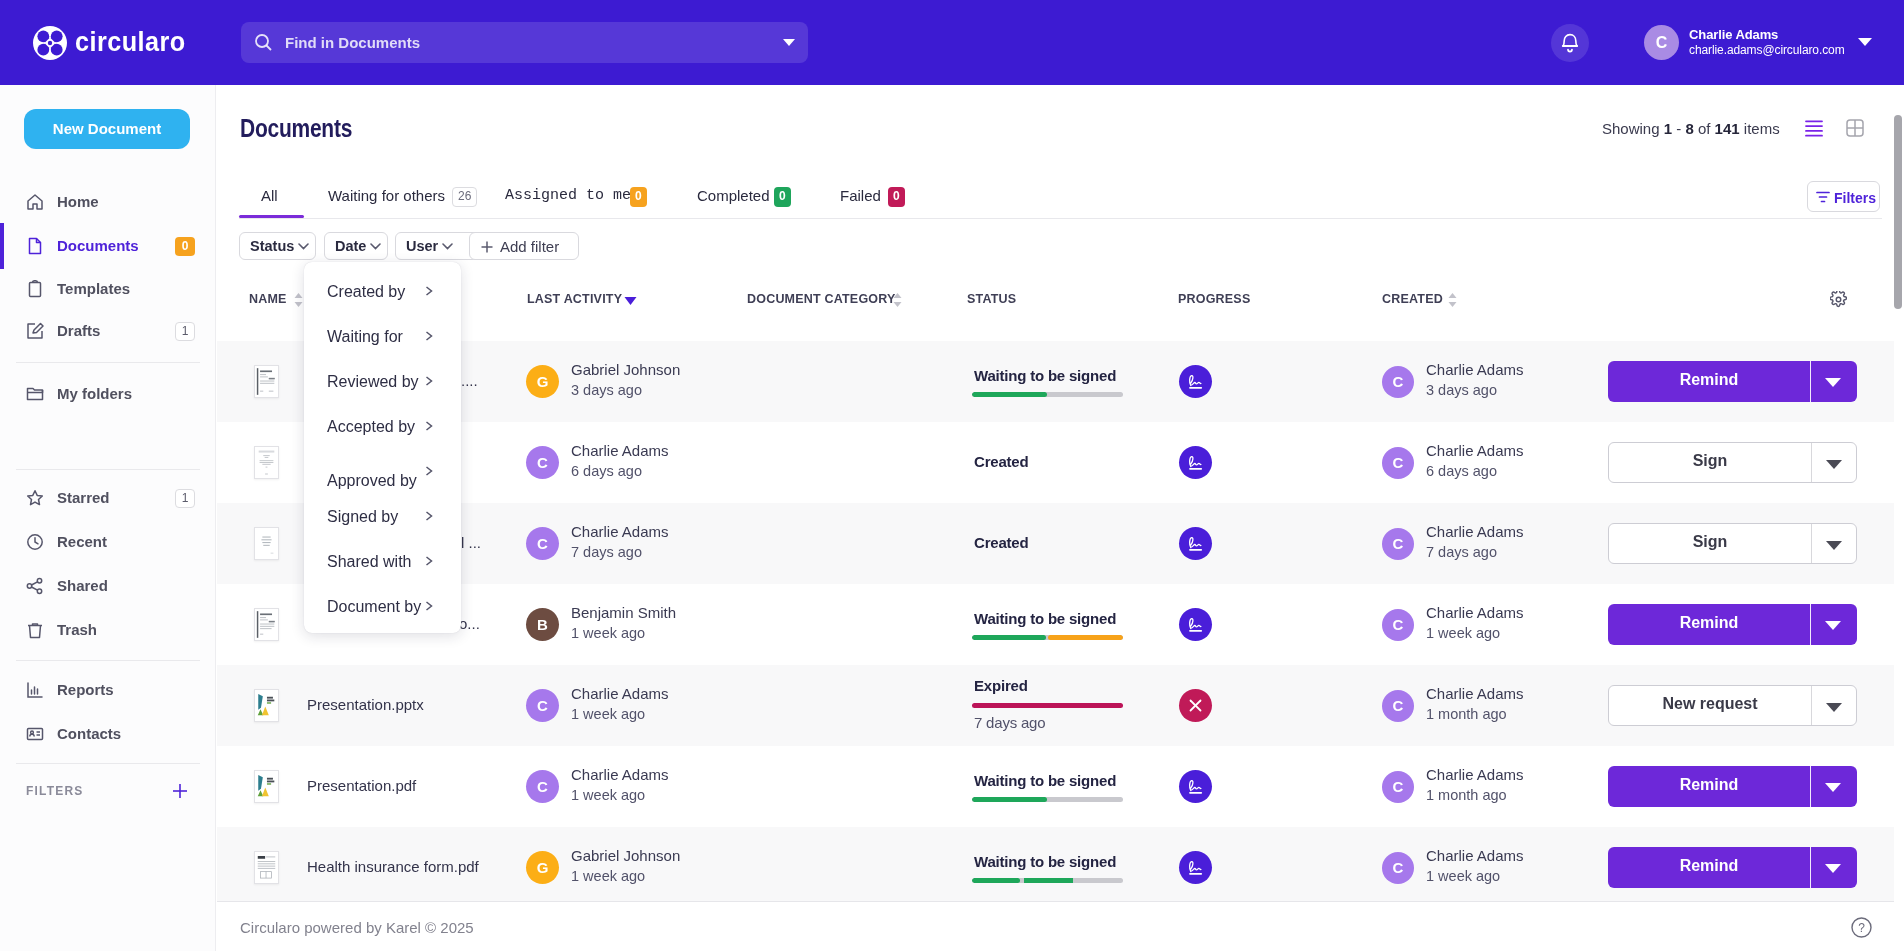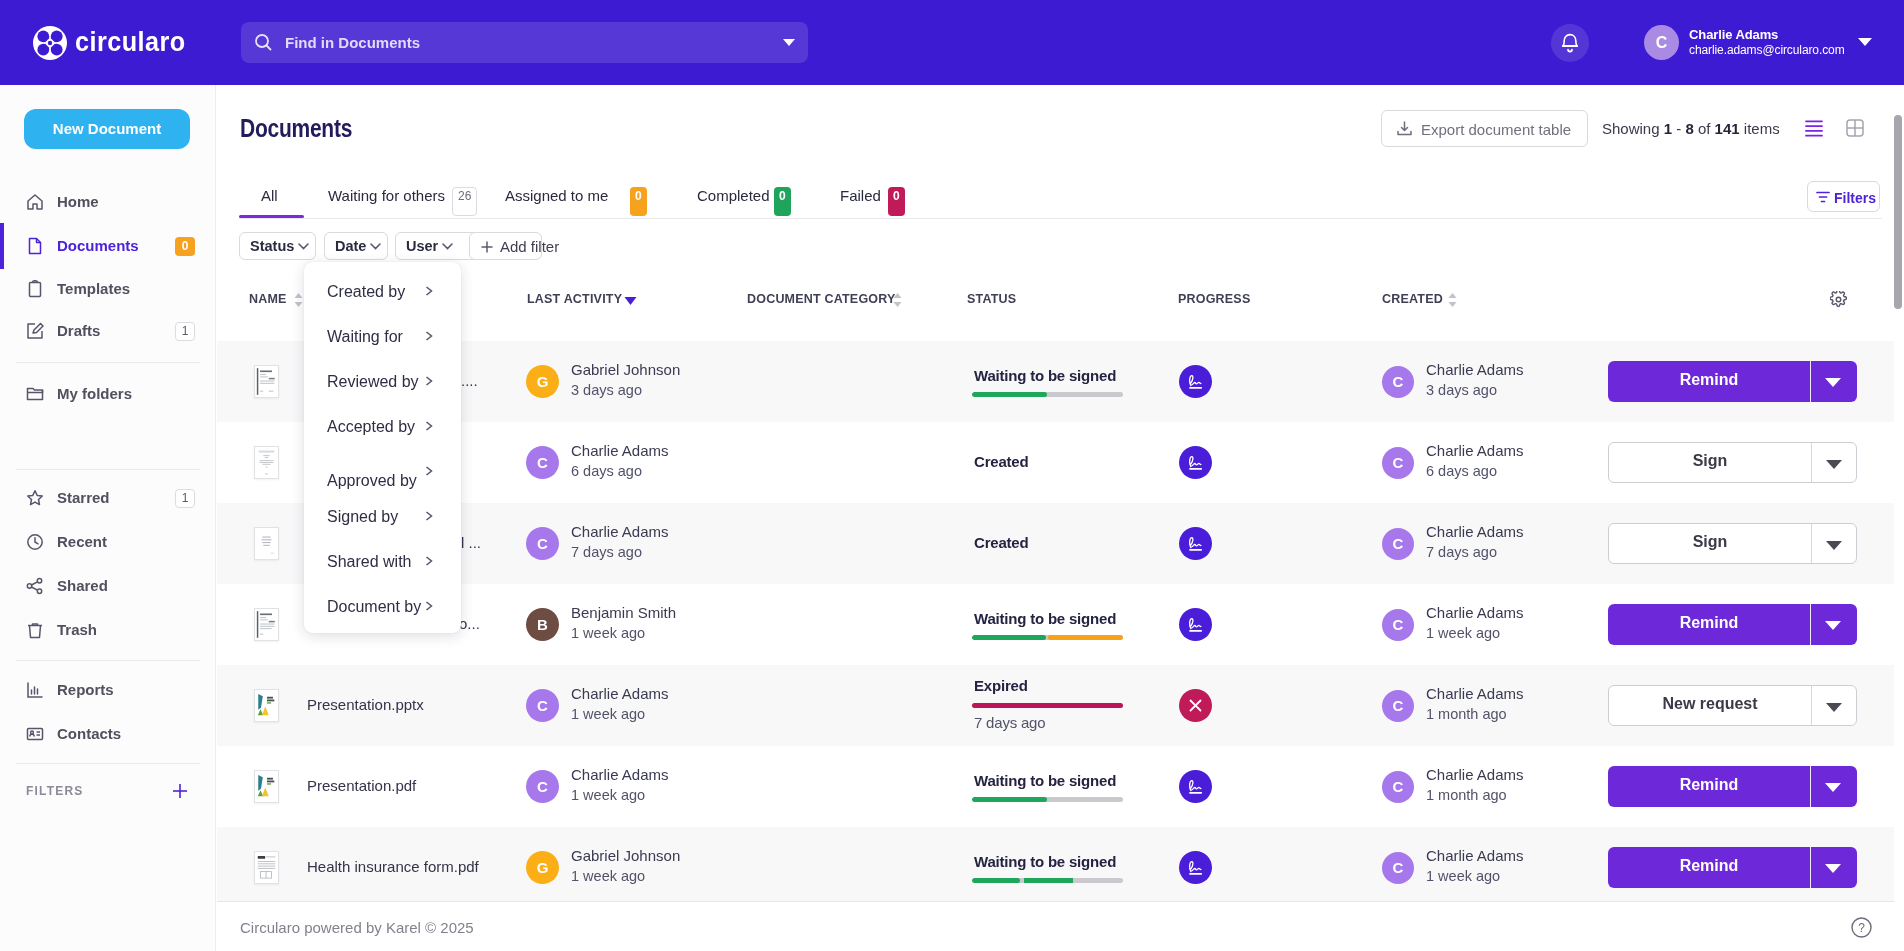--- a/index.html
+++ b/index.html
@@ -31,21 +31,21 @@
   
   #main { position:absolute; left:217px; top:85px; width:1687px; height:866px; background:#fff; }
   h1#title { position:absolute; left:23px; top:29px; font-size:25px; font-weight:bold; color:#221C5C; letter-spacing:-0.3px; transform:scaleX(0.84); transform-origin:left top; }
   #exportbtn { position:absolute; left:1164px; top:25px; width:207px; height:37px; border:1px solid #D9D9DE; border-radius:6px; background:#fff; }
   #exportbtn .tx { position:absolute; left:39px; top:10px; font-size:15px; color:#70707E; }
   #showing { position:absolute; left:1385px; top:35px; font-size:15px; color:#3A3A4E; }
   #showing b { color:#26263A; }
 
   
   .tab { position:absolute; top:102px; font-size:15px; color:#2A2A3E; }
-  .tbadge { position:absolute; top:102px; height:29px; border-radius:4px; font-size:12px; text-align:center; line-height:18px; padding:0 5px; font-weight:bold; }
+  .tbadge { position:absolute; top:102px; height:20px; border-radius:4px; font-size:12px; text-align:center; line-height:18px; padding:0 5px; font-weight:bold; }
   #tabline { position:absolute; left:22px; top:130px; width:65px; height:3px; background:#7B2BD9; border-radius:2px; }
   #tabsep { position:absolute; left:22px; top:133px; width:1643px; height:1px; background:#E8E8EC; }
   #filtersbtn { position:absolute; left:1590px; top:96px; width:73px; height:31px; border:1px solid #D9D9DE; border-radius:6px; background:#fff; }
   #filtersbtn .tx { position:absolute; left:26px; top:8px; font-size:14px; font-weight:bold; color:#4E22D9; }
 
   
   .chip { position:absolute; top:147px; height:28px; border:1px solid #D9D9DE; border-radius:6px; background:#fff; font-size:14.5px; font-weight:bold; color:#2B2B40; white-space:nowrap; }
   .chip .t { position:absolute; left:12px; top:5px; }
 
   
@@ -231,44 +231,37 @@
   </div>
   <div class="sep" style="top:678px;"></div>
   <div class="abs" style="left:26px;top:699px;font-size:12px;color:#8A8A99;letter-spacing:1.2px;font-weight:bold;">FILTERS</div>
   <svg class="abs" style="left:172px;top:698px;" width="16" height="16" viewBox="0 0 16 16" stroke="#4E22D9" stroke-width="1.6">
       <line x1="8" y1="1" x2="8" y2="15"></line>
       <line x1="1" y1="8" x2="15" y2="8"></line>
     </svg>
 </div>
 <div id="main">
   <h1 id="title">Documents</h1>
-  <div id="exportbtn">
-    <svg class="abs" style="left:14px;top:9px;" width="17" height="17" viewBox="0 0 17 17" fill="none" stroke="#6E6E7E" stroke-width="1.5" stroke-linecap="round" stroke-linejoin="round">
-      <path d="M8.5 2 V10 M5.5 7.5 L8.5 10.5 L11.5 7.5"></path>
-        <path d="M2 11.5 V14.5 H15 V11.5"></path>
-    </svg>
-    <div class="tx">Export document table</div>
-  </div>
   <div id="showing">Showing <b>1</b> - <b>8</b> of <b>141</b> items</div>
   <svg class="abs" style="left:1588px;top:34px;" width="18" height="18" viewBox="0 0 18 18" stroke="#7A22E8" stroke-width="1.8" stroke-linecap="round">
       <line x1="1" y1="2.3" x2="17" y2="2.3"></line>
       <line x1="1" y1="7.1" x2="17" y2="7.1"></line>
       <line x1="1" y1="11.9" x2="17" y2="11.9"></line>
       <line x1="1" y1="16.7" x2="17" y2="16.7"></line>
     </svg>
   <svg class="abs" style="left:1629px;top:34px;" width="18" height="18" viewBox="0 0 18 18" fill="none" stroke="#A5A5AD" stroke-width="1.5">
       <rect x="1" y="1" width="16" height="16" rx="3"></rect>
       <line x1="9" y1="1" x2="9" y2="17"></line>
       <line x1="1" y1="9" x2="17" y2="9"></line>
     </svg>
 
   <div class="tab" style="left:44px;">All</div>
   <div class="tab" style="left:111px;">Waiting for others</div>
   <div class="tbadge bdg-white" style="left:235px;color:#6B6B7B;font-weight:normal;">26</div>
-  <div class="tab" style="left:288px;">Assigned to me</div>
+  <div class="tab" style="left:288px;font-family:Liberation Mono, monospace;">Assigned to me</div>
   <div class="tbadge" style="left:413px;background:#F6A21E;color:#fff;">0</div>
   <div class="tab" style="left:480px;">Completed</div>
   <div class="tbadge" style="left:557px;background:#1EA55B;color:#fff;">0</div>
   <div class="tab" style="left:623px;">Failed</div>
   <div class="tbadge" style="left:671px;background:#C11A58;color:#fff;">0</div>
   <div id="tabline"></div>
   <div id="tabsep"></div>
   <div id="filtersbtn">
     <svg class="abs" style="left:8px;top:9px;" width="14" height="12" viewBox="0 0 14 12" stroke="#4E22D9" stroke-width="1.7" stroke-linecap="round">
         <line x1="1" y1="1.5" x2="13" y2="1.5"></line>
@@ -289,21 +282,21 @@
     <svg class="abs" style="left:45px;top:10px;" width="11" height="7" viewBox="0 0 11 7" fill="none" stroke="#5A5A6E" stroke-width="1.6" stroke-linecap="round">
         <path d="M1 1 L5.5 5.5 L10 1"></path>
       </svg>
   </div>
   <div class="chip" style="left:178px;width:87px;">
       <div class="t" style="left:10px;">User</div>
     <svg class="abs" style="left:46px;top:10px;" width="11" height="7" viewBox="0 0 11 7" fill="none" stroke="#5A5A6E" stroke-width="1.6" stroke-linecap="round">
         <path d="M1 1 L5.5 5.5 L10 1"></path>
       </svg>
   </div>
-  <div class="chip" style="left:252px;width:73px;font-weight:normal;color:#3E3E52;">
+  <div class="chip" style="left:252px;width:110px;font-weight:normal;color:#3E3E52;">
     <svg class="abs" style="left:11px;top:8px;" width="12" height="12" viewBox="0 0 12 12" stroke="#5A5A6E" stroke-width="1.5">
         <line x1="6" y1="0.5" x2="6" y2="11.5"></line>
         <line x1="0.5" y1="6" x2="11.5" y2="6"></line>
       </svg>
     <div class="t" style="left:30px;font-size:15px;">Add filter</div>
   </div>
 
   <div class="th" style="left:32px;">NAME</div>
   <svg class="abs sorticon" style="left:77px;top:208px;" width="9" height="14" viewBox="0 0 9 14">
       <path d="M4.5 0 L8.5 5 H0.5 Z" fill="#C2C2CA"></path>

